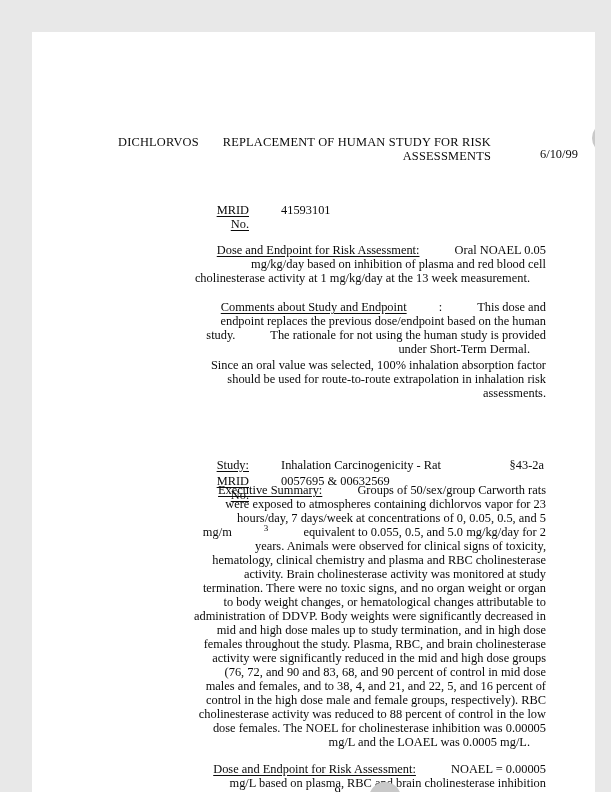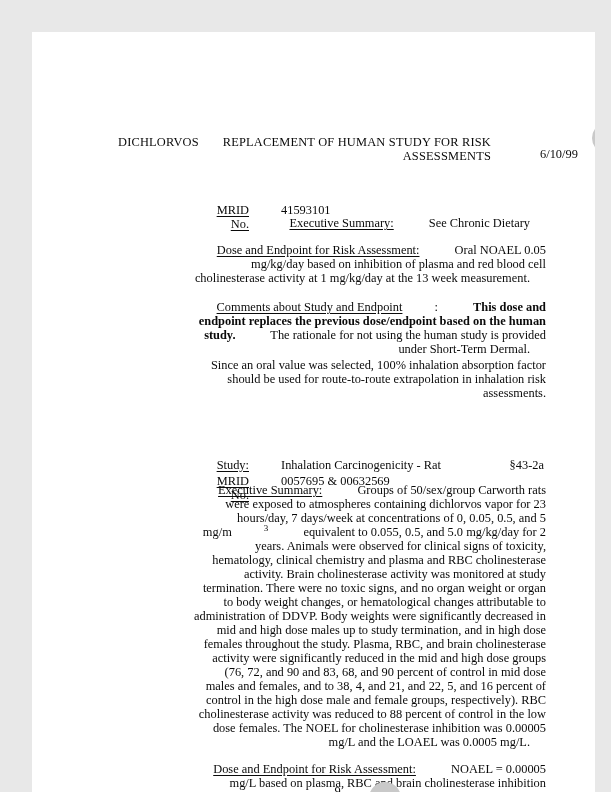--- a/index.html
+++ b/index.html
@@ -14,21 +14,21 @@
     overflow: hidden;
     font-size: 12.4px;
     line-height: 14px;
   }
   .doc-header { position: absolute; top: 87px; left: 0; width: 611px; height: 14px; }
   .doc-header .h-left  { position: absolute; left: 70px; top: 0; letter-spacing: 0.2px; }
   .doc-header .h-center{ position: absolute; left: 145px; width: 330px; top: 0; text-align: right; letter-spacing: 0.2px; }
   .doc-header .h-right { position: absolute; left: 492px; top: 0; margin-top: 12px; }
   .content-block { position: absolute; left: 145px; width: 385px; text-align: right; }
   .u { text-decoration: underline; text-underline-offset: 2px; }
-  .b { font-weight: bold; }
+  .b { font-weight: normal; }
   .label-row { display: flex; }
   .label-col { flex: 0 0 72px; }
   .ref-col { margin-left: auto; padding-right: 2px; }
   sup { font-size: 9px; line-height: 0; vertical-align: super; }
   .page-number { position: absolute; top: 736px; left: 0; width: 611px; text-align: center; }
   .artifact-dot { position: absolute; width: 3px; height: 3px; border-radius: 50%; background: #c9c9c9; }
 </style>
 </head>
 <body>
 
@@ -38,23 +38,20 @@
     <span class="h-left">DICHLORVOS</span>
     <span class="h-center">REPLACEMENT OF HUMAN STUDY FOR  RISK ASSESSMENTS</span>
     <span class="h-right">6/10/99</span>
   </div>
 
   <div class="content-block label-row" style="top:139px;">
     <span class="label-col u">MRID No.</span>
     <span>41593101</span>
   </div>
 
-  <div class="content-block" style="top:168px;">
-    <span class="u">Executive Summary:</span><span> See Chronic Dietary</span>
-  </div>
 
   <div class="content-block" style="top:195px;">
     <span class="u">Dose and Endpoint for Risk Assessment:</span><span> Oral NOAEL 0.05 mg/kg/day based on inhibition of plasma and red blood cell cholinesterase activity at 1 mg/kg/day at the 13 week measurement.</span>
   </div>
 
   <div class="content-block" style="top:252px;">
     <span class="u">Comments about Study and Endpoint</span><span>: </span><span class="b">This dose and endpoint replaces the previous dose/endpoint based on the human study.</span><span>  The rationale for not using the human study is provided under Short-Term Dermal.</span>
   </div>
 
   <div class="content-block" style="top:310px;">Since an oral value was selected, 100% inhalation absorption factor should be used for route-to-route extrapolation in inhalation risk assessments.</div>

